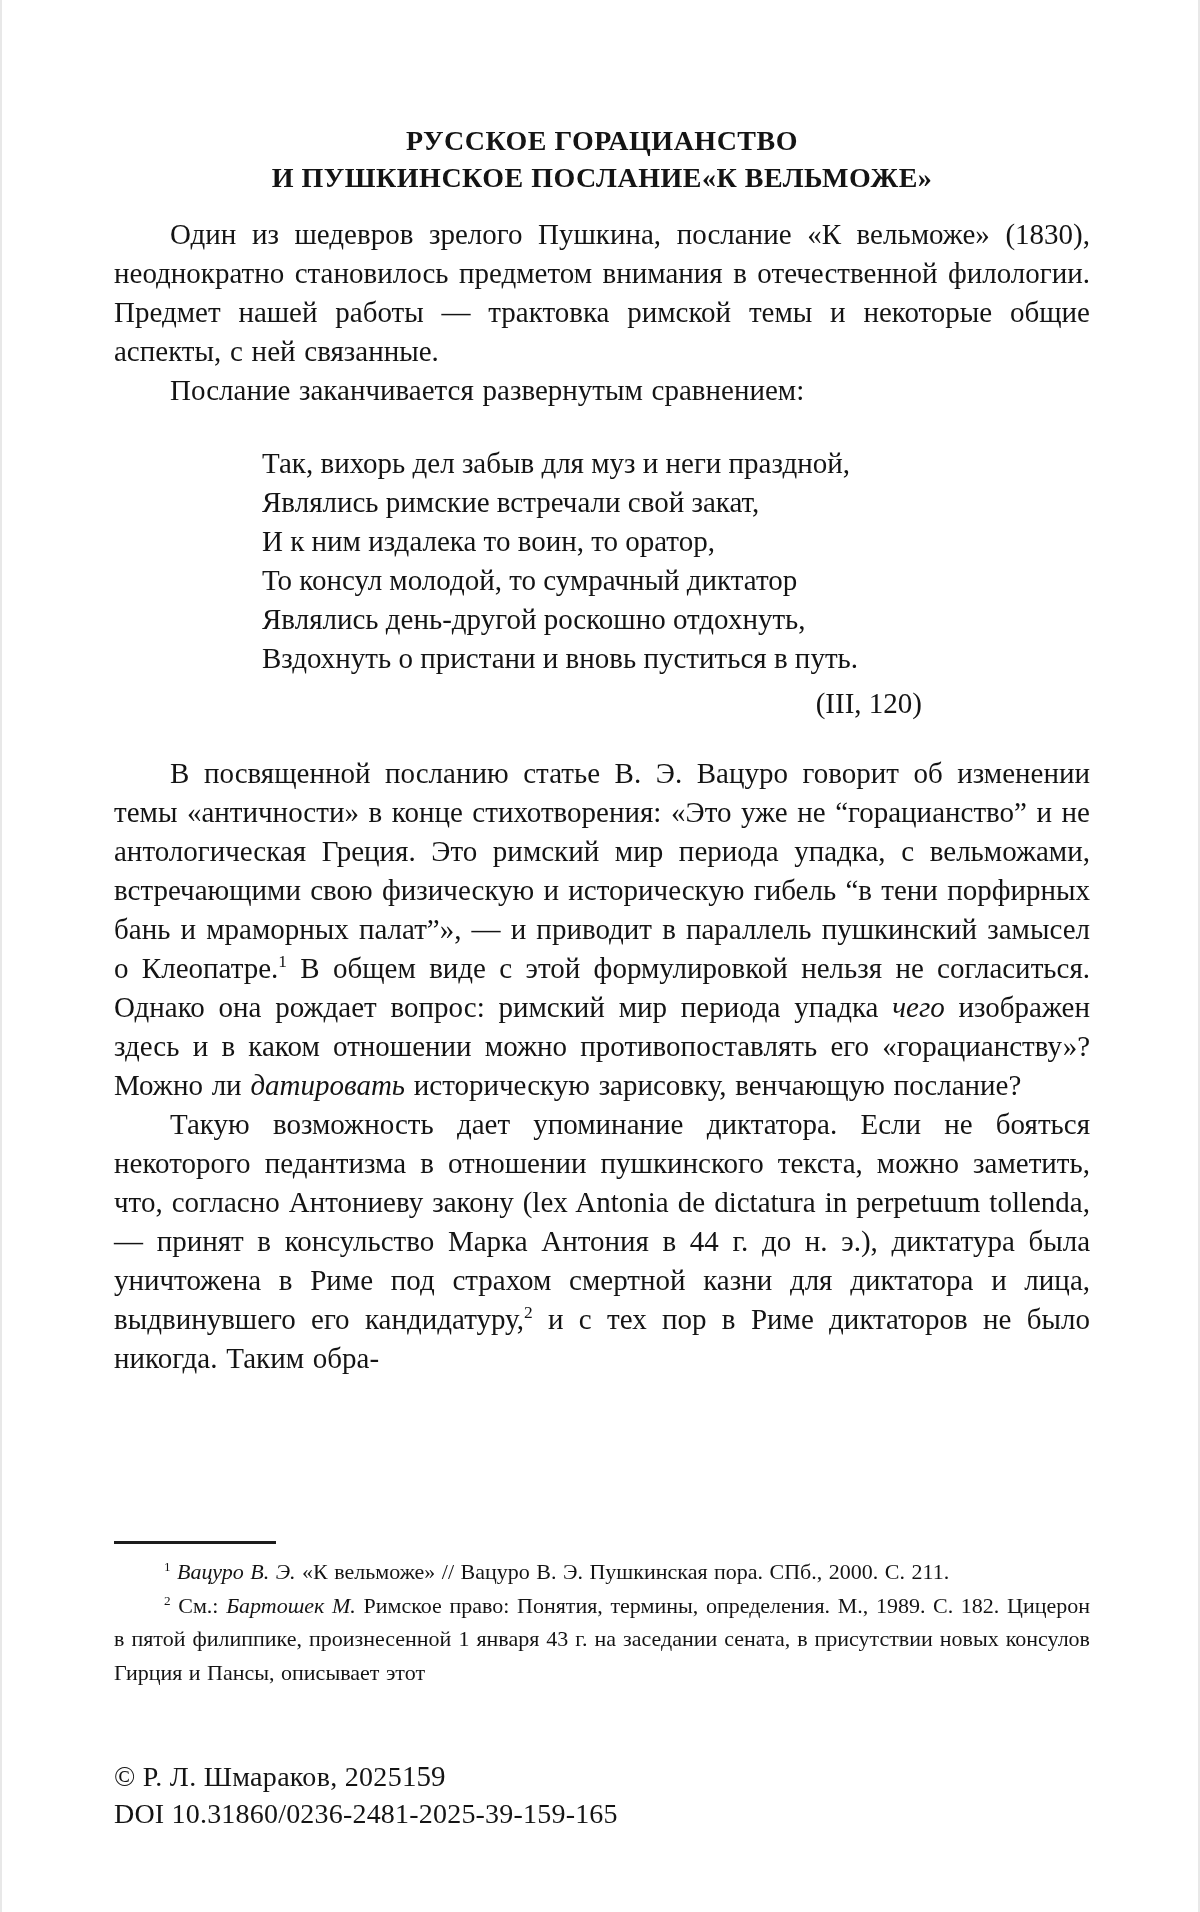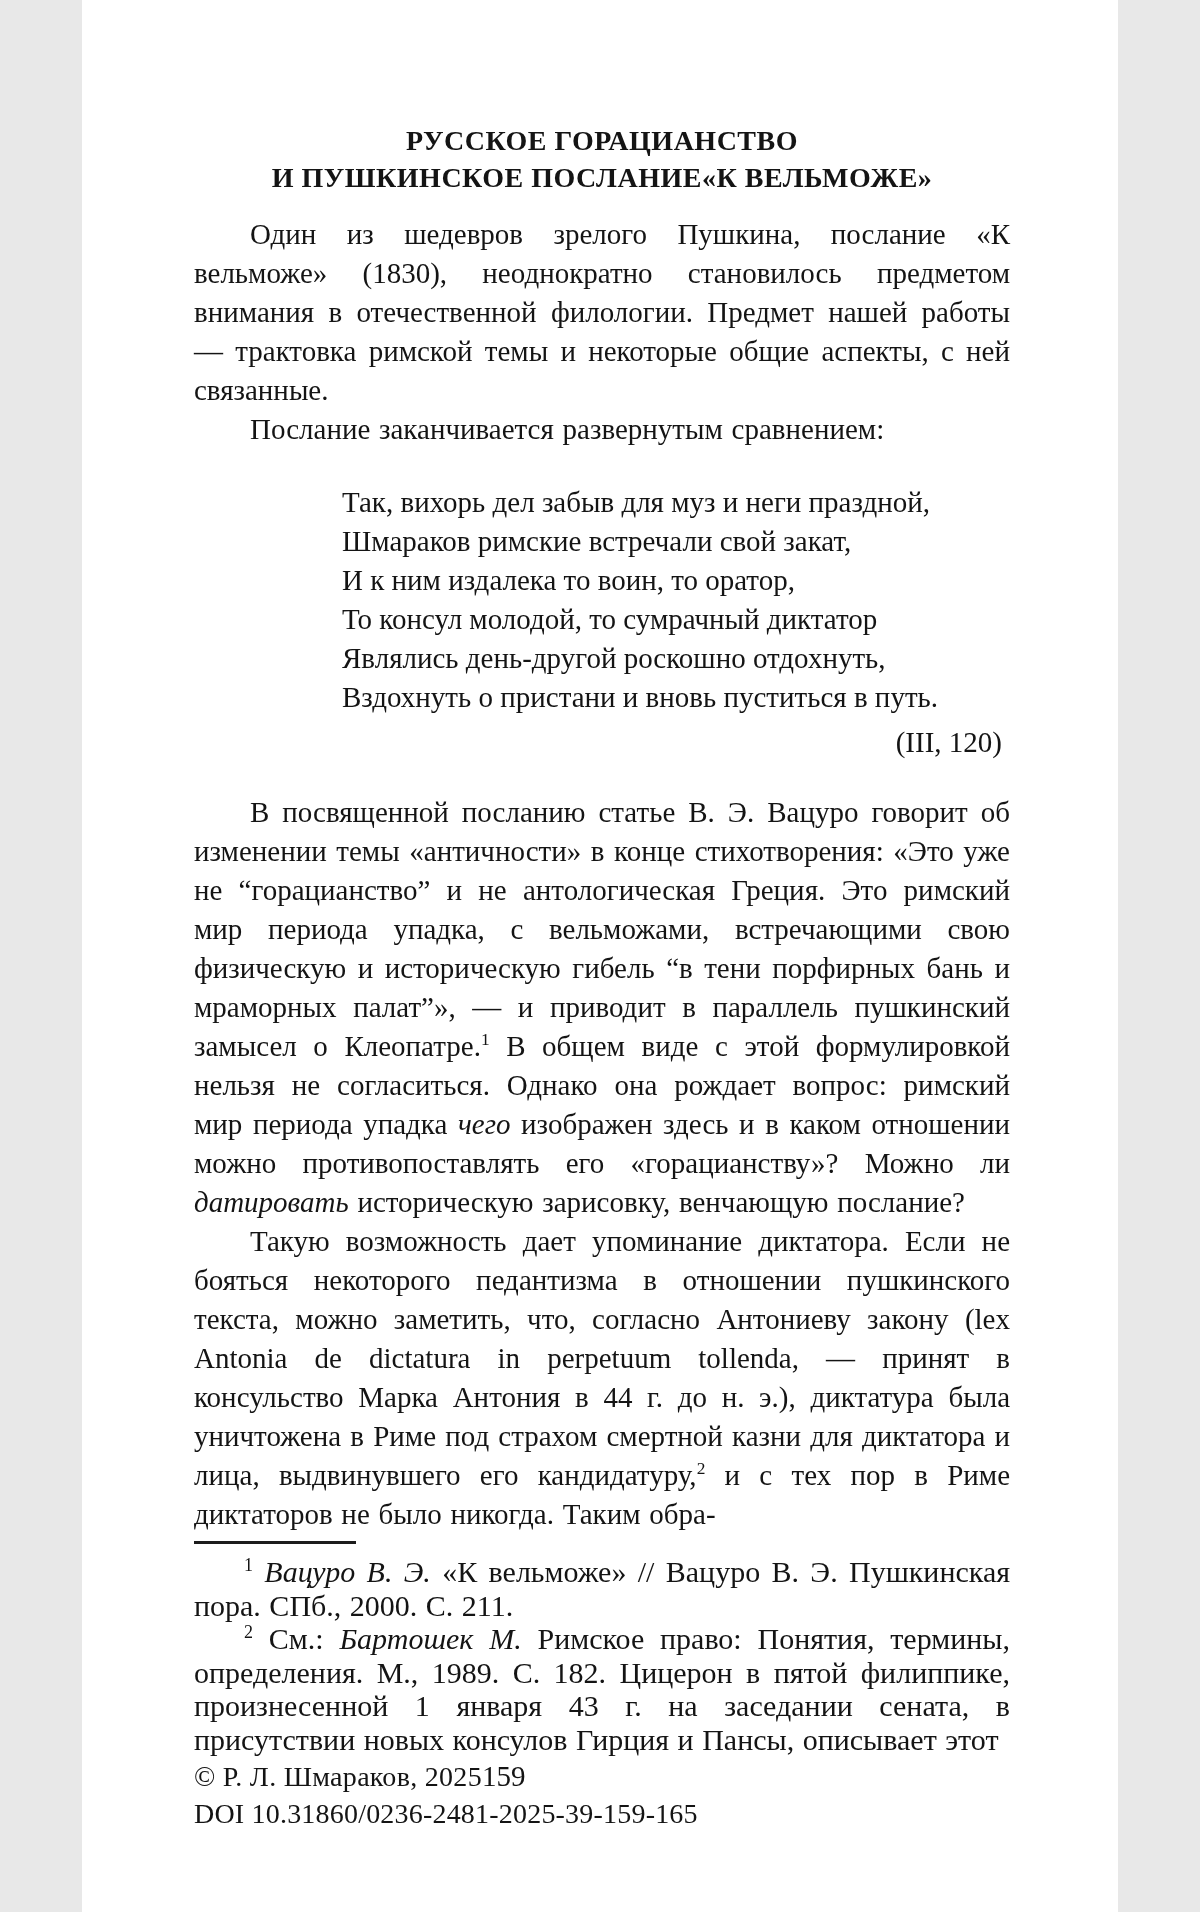--- a/index.html
+++ b/index.html
@@ -1,18 +1,18 @@
 <!DOCTYPE html>
 <html><head>
 <meta charset="utf-8">
 <style>
   html,body{margin:0;padding:0;background:#e8e8e8;}
   .page{
     position:relative;
-    width:1036px;height:1912px;
+    width:1196px;height:1912px;
     background:#ffffff;
     margin:0 auto;
     font-family:"Liberation Serif", serif;
     color:#141414;
     overflow:hidden;
   }
   .content{
     position:absolute;
     left:112px;right:108px;top:0;
   }
@@ -47,21 +47,21 @@
     left:112px;right:108px;
     top:1541px;
   }
   .fn-divider{
     width:162px;
     border-top:3px solid #1c1c1c;
     margin-bottom:11px;
   }
   .footnote{
     margin:0;
-    font-size:30px;
+    font-size:22px;
     line-height:33.5px;
     text-align:justify;
     text-indent:50px;
     word-spacing:1px;
   }
   .footer{
     position:absolute;
     left:112px;right:108px;
     top:1758px;
     font-size:28px;
@@ -86,21 +86,21 @@
       <span>РУССКОЕ ГОРАЦИАНСТВО</span><br>
       <span>И ПУШКИНСКОЕ ПОСЛАНИЕ«К ВЕЛЬМОЖЕ»</span>
     </h1>
 
     <p class="body-text ind p1">Один из шедевров зрелого Пушкина, послание «К вельможе» (1830), неоднократно становилось предметом внимания в отечественной филологии. Предмет нашей работы — трактовка римской темы и некоторые общие аспекты, с ней связанные.</p>
 
     <p class="body-text ind">Послание заканчивается развернутым сравнением:</p>
 
     <div class="verse">
       <div class="verse-line">Так, вихорь дел забыв для муз и неги праздной,</div>
-      <div class="verse-line">Шмараков римские встречали свой закат,</div>
+      <div class="verse-line">Являлись римские встречали свой закат,</div>
       <div class="verse-line">И к ним издалека то воин, то оратор,</div>
       <div class="verse-line">То консул молодой, то сумрачный диктатор</div>
       <div class="verse-line">Являлись день-другой роскошно отдохнуть,</div>
       <div class="verse-line">Вздохнуть о пристани и вновь пуститься в путь.</div>
       <div class="attribution">(III, 120)</div>
     </div>
 
     <p class="body-text ind p3"><span>В посвященной посланию статье В. Э. Вацуро говорит об изменении темы «античности» в конце стихотворения: «Это уже не “горацианство” и не антологическая Греция. Это римский мир периода упадка, с вельможами, встречающими свою физическую и историческую гибель “в тени порфирных бань и мраморных палат”», — и приводит в параллель пушкинский замысел о Клеопатре.</span><sup class="fnref">1</sup><span> В общем виде с этой формулировкой нельзя не согласиться. Однако она рождает вопрос: римский мир периода упадка </span><span class="em">чего</span><span> изображен здесь и в каком отношении можно противопоставлять его «горацианству»? Можно ли </span><span class="em">датировать</span><span> историческую зарисовку, венчающую послание?</span></p>
 
     <p class="body-text ind"><span>Такую возможность дает упоминание диктатора. Если не бояться некоторого педантизма в отношении пушкинского текста, можно заметить, что, согласно Антониеву закону (lex Antonia de dictatura in perpetuum tollenda, — принят в консульство Марка Антония в 44 г. до н. э.), диктатура была уничтожена в Риме под страхом смертной казни для диктатора и лица, выдвинувшего его кандидатуру,</span><sup class="fnref">2</sup><span> и с тех пор в Риме диктаторов не было никогда. Таким обра-</span></p>

